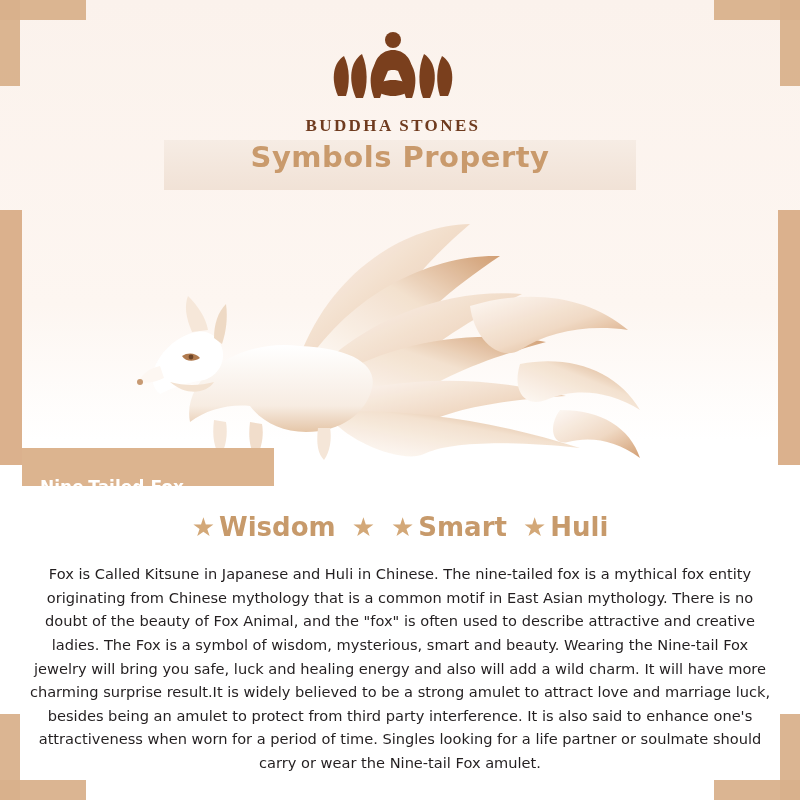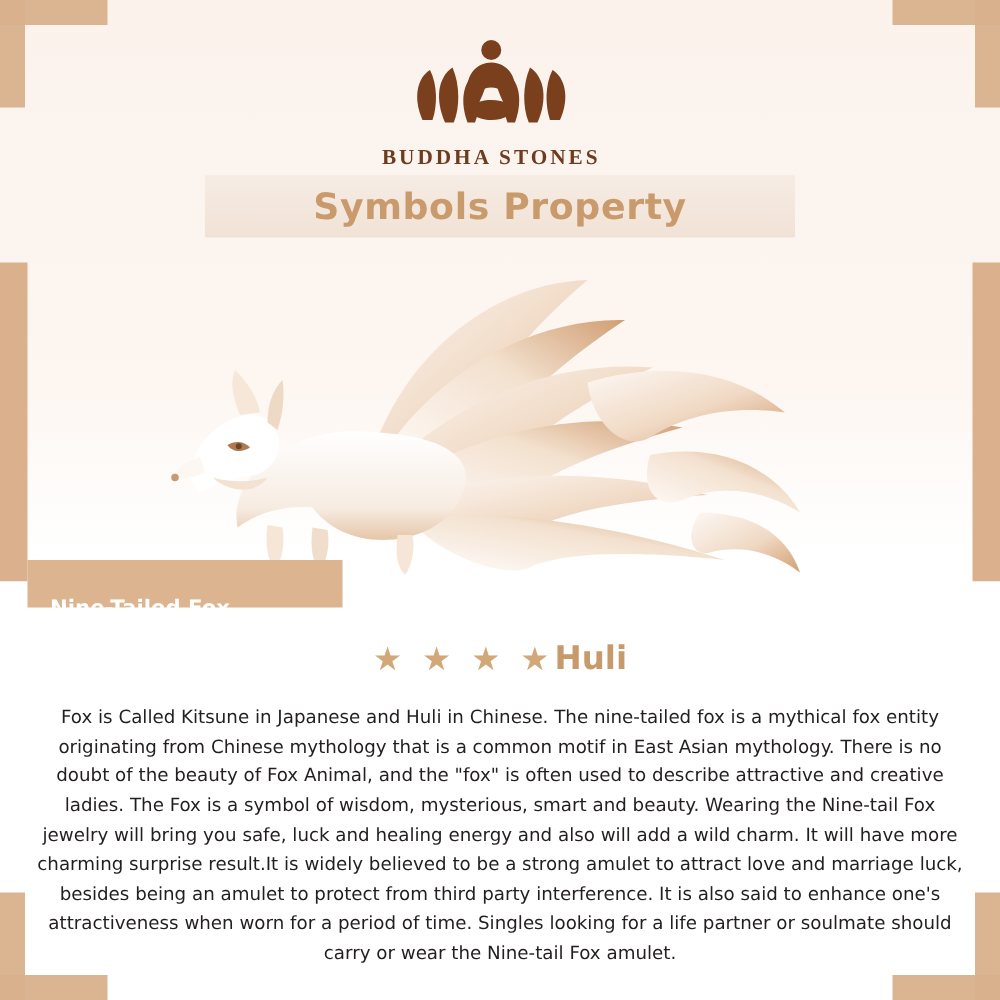--- a/index.html
+++ b/index.html
@@ -94,21 +94,20 @@
 
   
   .title-banner {
     position: absolute;
     top: 140px;
     left: 164px;
     width: 472px;
     height: 50px;
     background: linear-gradient(180deg, #f6ece4 0%, #f1e2d6 100%);
     display: flex;
-    align-items: center;
     justify-content: center;
   }
   .title-banner .title-text {
     font-size: 29px;
     font-weight: bold;
     color: #c99a6c;
     font-family: "DejaVu Sans", sans-serif;
     letter-spacing: 0.5px;
   }
 
@@ -283,26 +282,28 @@
     </svg>
   </div>
 
   <div class="label-ribbon">
     <span class="ribbon-text">Nine-Tailed Fox</span>
   </div>
 
   <div class="keywords">
     <div class="kw">
       <span class="star">★</span>
+      <span class="kw-text">Wisdom</span>
     </div>
     <div class="kw">
       <span class="star">★</span>
     </div>
     <div class="kw">
       <span class="star">★</span>
+      <span class="kw-text">Smart</span>
     </div>
     <div class="kw">
       <span class="star">★</span>
       <span class="kw-text">Huli</span>
     </div>
   </div>
 
   <div class="body-copy">Fox is Called Kitsune in Japanese and Huli in Chinese. The nine-tailed fox is a mythical fox entity originating from Chinese mythology that is a common motif in East Asian mythology. There is no doubt of the beauty of Fox Animal, and the "fox" is often used to describe attractive and creative ladies. The Fox is a symbol of wisdom, mysterious, smart and beauty. Wearing the Nine-tail Fox jewelry will bring you safe, luck and healing energy and also will add a wild charm. It will have more charming surprise result.It is widely believed to be a strong amulet to attract love and marriage luck, besides being an amulet to protect from third party interference. It is also said to enhance one's attractiveness when worn for a period of time. Singles looking for a life partner or soulmate should carry or wear the Nine-tail Fox amulet.</div>
 
 </div>

